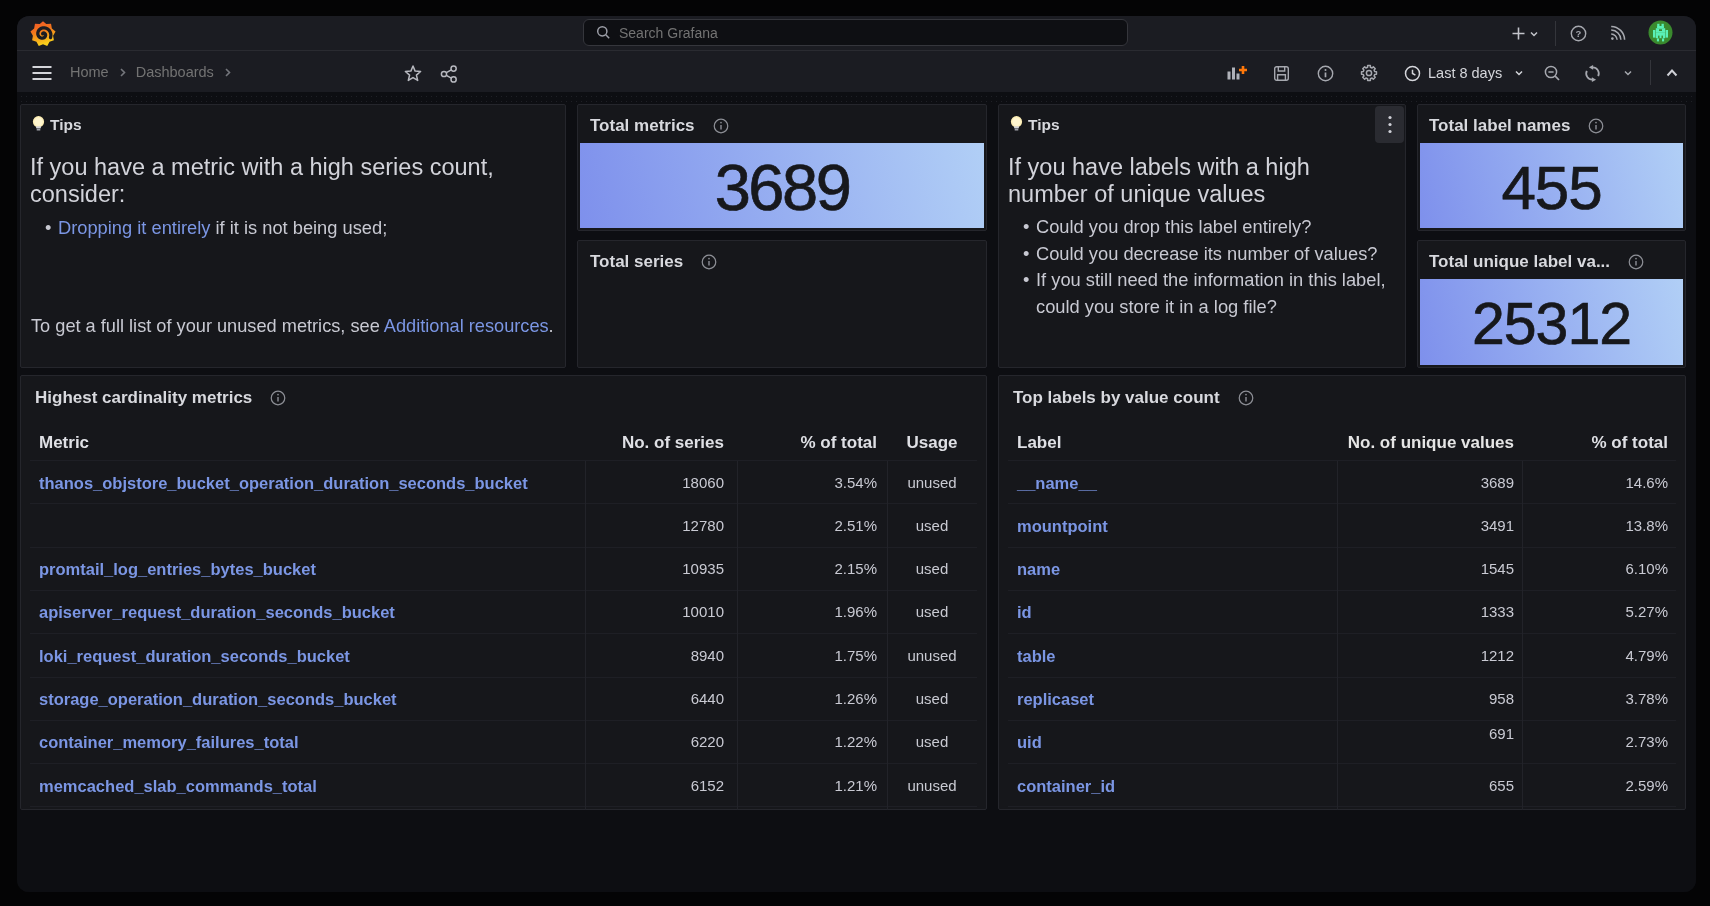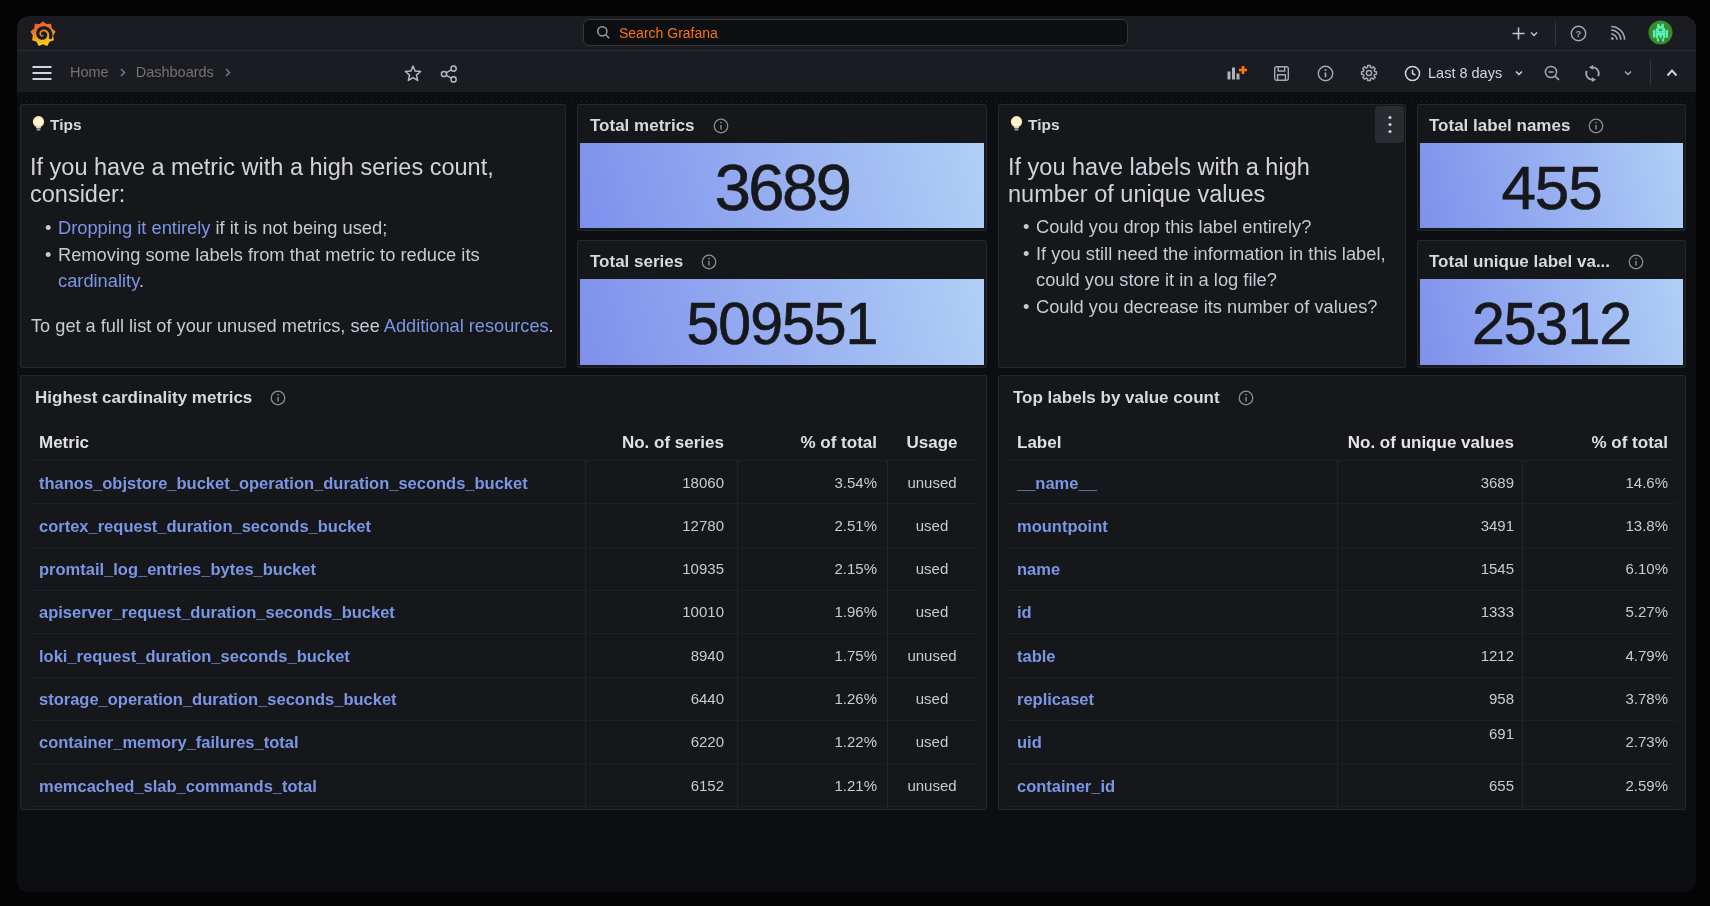--- a/index.html
+++ b/index.html
@@ -34,21 +34,21 @@
     <defs>
           <linearGradient id="glg" x1="0" y1="0" x2="0.3" y2="1">
       <stop offset="0" stop-color="#f1522a"></stop>
             <stop offset="0.45" stop-color="#f2761c"></stop>
             <stop offset="1" stop-color="#f9cf1b"></stop>
     </linearGradient>
         </defs>
     <polygon points="11.0,3.1 13.4,5.0 16.9,4.9 17.5,8.4 20.2,10.6 18.4,13.6 19.0,17.0 15.8,18.1 14.1,21.1 11.0,19.8 7.9,21.1 6.2,18.1 3.0,17.0 3.6,13.6 1.8,10.6 4.5,8.4 5.1,4.9 8.6,5.0" fill="url(#glg)"></polygon>
     <path d="M10.77 12.34 L10.77 12.15 L10.85 11.95 L11.02 11.78 L11.26 11.66 L11.57 11.61 L11.90 11.67 L12.24 11.84 L12.54 12.12 L12.77 12.51 L12.89 12.98 L12.88 13.51 L12.71 14.04 L12.39 14.55 L11.93 14.98 L11.33 15.29 L10.63 15.45 L9.88 15.41 L9.13 15.18 L8.43 14.73 L7.84 14.10 L7.41 13.30 L7.19 12.38 L7.21 11.39 L7.50 10.41 L8.04 9.50 L8.82 8.73 L9.81 8.16 L10.94 7.84 L12.16 7.82 L13.38 8.12 L14.52 8.73 L15.50 9.63 L16.24 10.79 L16.69 12.13 L16.78 13.57 L16.50 15.04" fill="none" stroke="#1b1c22" stroke-width="2.4" stroke-linecap="round"></path>
   </svg>
-  <div style="position:absolute;left:566px;top:3px;width:545px;height:27px;background:#0e0f13;border:1px solid #35363c;border-radius:6px;display:flex;align-items:center;color:#f97316;font-size:14px;">
+  <div style="position:absolute;left:566px;top:3px;width:545px;height:27px;background:#0e0f13;border:1px solid #35363c;border-radius:6px;display:flex;align-items:center;color:#737373;font-size:14px;">
     <svg style="margin:0 8px 0 12px;" width="15" height="15" viewBox="0 0 15 15" fill="none" stroke="#9b9da6" stroke-width="1.5">
           <circle cx="6.3" cy="6.3" r="4.6"></circle>
           <line x1="9.8" y1="9.8" x2="13.2" y2="13.2"></line>
         </svg>
     Search Grafana
   </div>
   <svg style="position:absolute;left:1494px;top:10px;" width="15" height="15" viewBox="0 0 15 15" stroke="#c3c4cb" stroke-width="1.6" fill="none">
         <path d="M7.5 1.5 V13.5 M1.5 7.5 H13.5"></path>
       </svg>
   <svg style="position:absolute;left:1511px;top:12px;" width="12" height="12" viewBox="0 0 12 12" stroke="#c3c4cb" stroke-width="1.5" fill="none">
@@ -168,21 +168,20 @@
             <circle cx="8.5" cy="6.7" r="5.6" fill="#fdeeb5"></circle>
             <circle cx="8.5" cy="6.7" r="4.2" fill="#fff6d0"></circle>
             <path d="M6.1 11.2 h4.8 v2 h-4.8 z" fill="#d4d5da"></path>
             <path d="M6.7 13.6 h3.6 v1.8 h-3.6 z" fill="#9fa2aa"></path>
           </svg>
           <span style="margin-left:3px;">Tips</span>
         </div>
   <div class="intro" style="left:9px;top:49px;">If you have a metric with a high series count,<br>consider:</div>
   <ul class="blist" style="left:13px;top:110px;width:520px;">
     <li><a>Dropping it entirely</a> if it is not being used;</li>
-    <li>Removing some labels from that metric to reduce its<br><a>cardinality</a>.</li>
   </ul>
   <div class="fin" style="left:10px;top:210px;">To get a full list of your unused metrics, see <a>Additional resources</a>.</div>
 </div>
 <div class="panel" style="left:560px;top:12px;width:410px;height:127px;">
   <div class="ptitle" style="left:12px;top:11px;">Total metrics<span class="icircle">
             <svg width="16" height="16" viewBox="0 0 17 17" fill="none">
               <circle cx="8.5" cy="8.5" r="7.2" stroke="#8d8f96" stroke-width="1.3"></circle>
               <circle cx="8.5" cy="4.9" r="0.9" fill="#8d8f96"></circle>
               <path d="M8.5 7.4 V12.3" stroke="#8d8f96" stroke-width="1.5"></path>
             </svg>
@@ -192,23 +191,20 @@
         </div>
 </div>
 <div class="panel" style="left:560px;top:148px;width:410px;height:128px;">
   <div class="ptitle" style="left:12px;top:11px;">Total series<span class="icircle">
             <svg width="16" height="16" viewBox="0 0 17 17" fill="none">
               <circle cx="8.5" cy="8.5" r="7.2" stroke="#8d8f96" stroke-width="1.3"></circle>
               <circle cx="8.5" cy="4.9" r="0.9" fill="#8d8f96"></circle>
               <path d="M8.5 7.4 V12.3" stroke="#8d8f96" stroke-width="1.5"></path>
             </svg>
           </span></div>
-  <div class="grad">
-          <span class="bigv" style="font-size:59px;letter-spacing:-1px;">509551</span>
-        </div>
 </div>
 <div class="panel" style="left:981px;top:12px;width:408px;height:264px;">
   <div class="tips-title">
           <svg width="17" height="19" viewBox="0 0 17 19">
             <circle cx="8.5" cy="6.7" r="5.6" fill="#fdeeb5"></circle>
             <circle cx="8.5" cy="6.7" r="4.2" fill="#fff6d0"></circle>
             <path d="M6.1 11.2 h4.8 v2 h-4.8 z" fill="#d4d5da"></path>
             <path d="M6.7 13.6 h3.6 v1.8 h-3.6 z" fill="#9fa2aa"></path>
           </svg>
           <span style="margin-left:3px;">Tips</span>
@@ -216,22 +212,22 @@
   <div class="kebab">
           <svg width="4" height="19" viewBox="0 0 4 19" fill="#cfd0d8">
             <circle cx="2" cy="2.5" r="1.6"></circle>
             <circle cx="2" cy="9.5" r="1.6"></circle>
             <circle cx="2" cy="16.5" r="1.6"></circle>
           </svg>
         </div>
   <div class="intro" style="left:9px;top:49px;">If you have labels with a high<br>number of unique values</div>
   <ul class="blist" style="left:13px;top:109px;width:385px;">
     <li>Could you drop this label entirely?</li>
+    <li>Could you decrease its number of values?</li>
     <li>If you still need the information in this label,<br>could you store it in a log file?</li>
-    <li>Could you decrease its number of values?</li>
   </ul>
 </div>
 <div class="panel" style="left:1400px;top:12px;width:269px;height:127px;">
   <div class="ptitle" style="left:11px;top:11px;">Total label names<span class="icircle">
             <svg width="16" height="16" viewBox="0 0 17 17" fill="none">
               <circle cx="8.5" cy="8.5" r="7.2" stroke="#8d8f96" stroke-width="1.3"></circle>
               <circle cx="8.5" cy="4.9" r="0.9" fill="#8d8f96"></circle>
               <path d="M8.5 7.4 V12.3" stroke="#8d8f96" stroke-width="1.5"></path>
             </svg>
           </span></div>
@@ -272,21 +268,20 @@
 <div style="position:absolute;left:9px;top:343.8px;width:947px;height:1px;background:#1e1f25;"></div>
 <div style="position:absolute;left:9px;top:387.1px;width:947px;height:1px;background:#1e1f25;"></div>
 <div style="position:absolute;left:9px;top:430.4px;width:947px;height:1px;background:#1e1f25;"></div>
 <div style="position:absolute;left:564px;top:85px;width:1px;height:349px;background:#222329;"></div>
 <div style="position:absolute;left:716px;top:85px;width:1px;height:349px;background:#222329;"></div>
 <div style="position:absolute;left:866px;top:85px;width:1px;height:349px;background:#222329;"></div>
 <div style="position:absolute;top:97.0px;left:18px;font-size:15px;white-space:nowrap;" class="lnk"><a>thanos_objstore_bucket_operation_duration_seconds_bucket</a></div>
 <div style="position:absolute;top:97.0px;left:443px;width:260px;text-align:right;font-size:15px;white-space:nowrap;" class="num">18060</div>
 <div style="position:absolute;top:97.0px;left:596px;width:260px;text-align:right;font-size:15px;white-space:nowrap;" class="num">3.54%</div>
 <div style="position:absolute;top:97.0px;left:851px;width:120px;text-align:center;font-size:15px;white-space:nowrap;" class="usg">unused</div>
-<div style="position:absolute;top:139.8px;left:18px;font-size:15px;white-space:nowrap;" class="lnk"><a>cortex_request_duration_seconds_bucket</a></div>
 <div style="position:absolute;top:139.8px;left:443px;width:260px;text-align:right;font-size:15px;white-space:nowrap;" class="num">12780</div>
 <div style="position:absolute;top:139.8px;left:596px;width:260px;text-align:right;font-size:15px;white-space:nowrap;" class="num">2.51%</div>
 <div style="position:absolute;top:139.8px;left:851px;width:120px;text-align:center;font-size:15px;white-space:nowrap;" class="usg">used</div>
 <div style="position:absolute;top:183.1px;left:18px;font-size:15px;white-space:nowrap;" class="lnk"><a>promtail_log_entries_bytes_bucket</a></div>
 <div style="position:absolute;top:183.1px;left:443px;width:260px;text-align:right;font-size:15px;white-space:nowrap;" class="num">10935</div>
 <div style="position:absolute;top:183.1px;left:596px;width:260px;text-align:right;font-size:15px;white-space:nowrap;" class="num">2.15%</div>
 <div style="position:absolute;top:183.1px;left:851px;width:120px;text-align:center;font-size:15px;white-space:nowrap;" class="usg">used</div>
 <div style="position:absolute;top:226.4px;left:18px;font-size:15px;white-space:nowrap;" class="lnk"><a>apiserver_request_duration_seconds_bucket</a></div>
 <div style="position:absolute;top:226.4px;left:443px;width:260px;text-align:right;font-size:15px;white-space:nowrap;" class="num">10010</div>
 <div style="position:absolute;top:226.4px;left:596px;width:260px;text-align:right;font-size:15px;white-space:nowrap;" class="num">1.96%</div>

